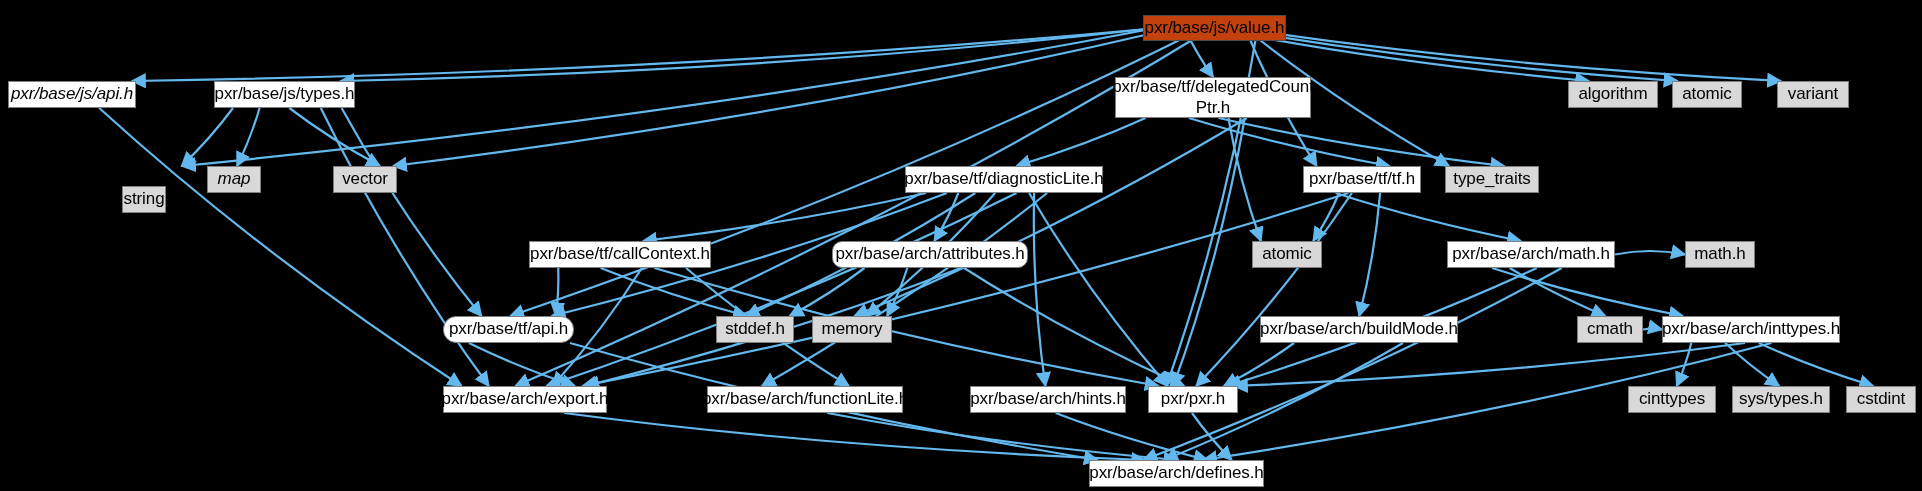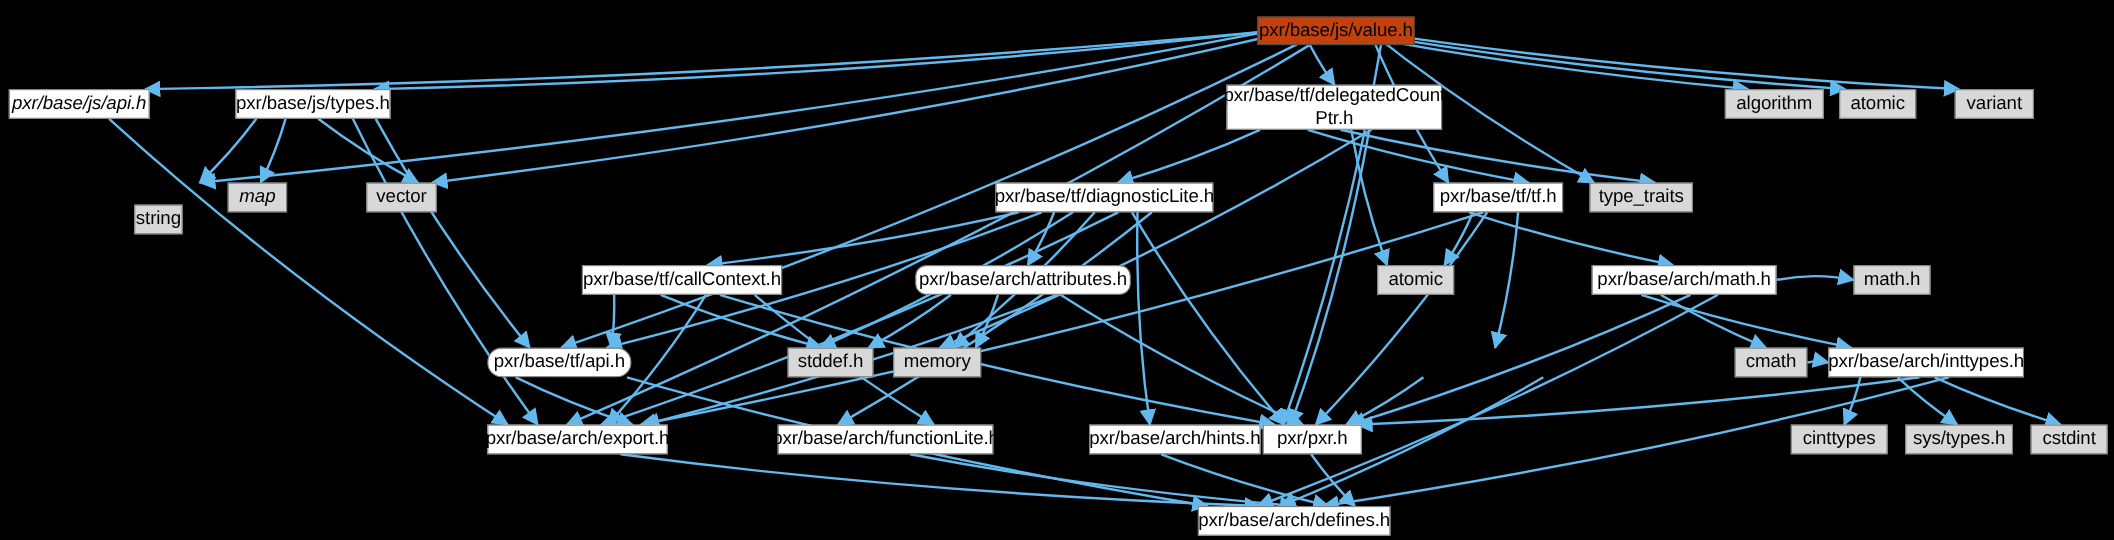--- a/index.html
+++ b/index.html
@@ -152,24 +152,25 @@
       <div class="graph-node n-white" style="left: 1303px; top: 166px; width: 118px; height: 27px;">pxr/base/tf/tf.h</div>
       <div class="graph-node n-grey" style="left: 1445px; top: 166px; width: 94px; height: 27px;">type_traits</div>
       <div class="graph-node n-white" style="left: 529px; top: 241px; width: 182px; height: 27px;">pxr/base/tf/callContext.h</div>
       <div class="graph-node n-white" style="left: 832px; top: 241px; width: 196px; height: 27px; border-radius: 10px;">pxr/base/arch/attributes.h</div>
       <div class="graph-node n-grey" style="left: 1252px; top: 241px; width: 70px; height: 27px;">atomic</div>
       <div class="graph-node n-white" style="left: 1447px; top: 241px; width: 168px; height: 27px;">pxr/base/arch/math.h</div>
       <div class="graph-node n-grey" style="left: 1685px; top: 241px; width: 70px; height: 27px;">math.h</div>
       <div class="graph-node n-white" style="left: 443px; top: 316px; width: 131px; height: 27px; border-radius: 13px;">pxr/base/tf/api.h</div>
       <div class="graph-node n-grey" style="left: 716px; top: 316px; width: 78px; height: 27px;">stddef.h</div>
       <div class="graph-node n-grey" style="left: 782px; top: 316px; width: 80px; height: 27px; margin-left: 30px;">memory</div>
+      <div class="graph-node n-white" style="left: 1260px; top: 316px; width: 198px; height: 27px;">pxr/base/arch/buildMode.h</div>
       <div class="graph-node n-grey" style="left: 1577px; top: 316px; width: 66px; height: 27px;">cmath</div>
       <div class="graph-node n-white" style="left: 1662px; top: 316px; width: 178px; height: 27px;">pxr/base/arch/inttypes.h</div>
       <div class="graph-node n-white" style="left: 707px; top: 386px; width: 196px; height: 27px;">pxr/base/arch/functionLite.h</div>
       <div class="graph-node n-white" style="left: 443px; top: 386px; width: 164px; height: 27px;">pxr/base/arch/export.h</div>
-      <div class="graph-node n-white" style="left: 970px; top: 386px; width: 156px; height: 27px; margin-left: 20px;">pxr/base/arch/hints.h</div>
+      <div class="graph-node n-white" style="left: 970px; top: 386px; width: 156px; height: 27px;">pxr/base/arch/hints.h</div>
       <div class="graph-node n-white" style="left: 1148px; top: 386px; width: 90px; height: 27px;">pxr/pxr.h</div>
       <div class="graph-node n-grey" style="left: 1628px; top: 386px; width: 88px; height: 27px;">cinttypes</div>
       <div class="graph-node n-grey" style="left: 1732px; top: 386px; width: 98px; height: 27px;">sys/types.h</div>
       <div class="graph-node n-grey" style="left: 1846px; top: 386px; width: 70px; height: 27px;">cstdint</div>
       <div class="graph-node n-white" style="left: 1089px; top: 460px; width: 175px; height: 27px;">pxr/base/arch/defines.h</div>
     </div>
 </div>
 
 </body></html>

